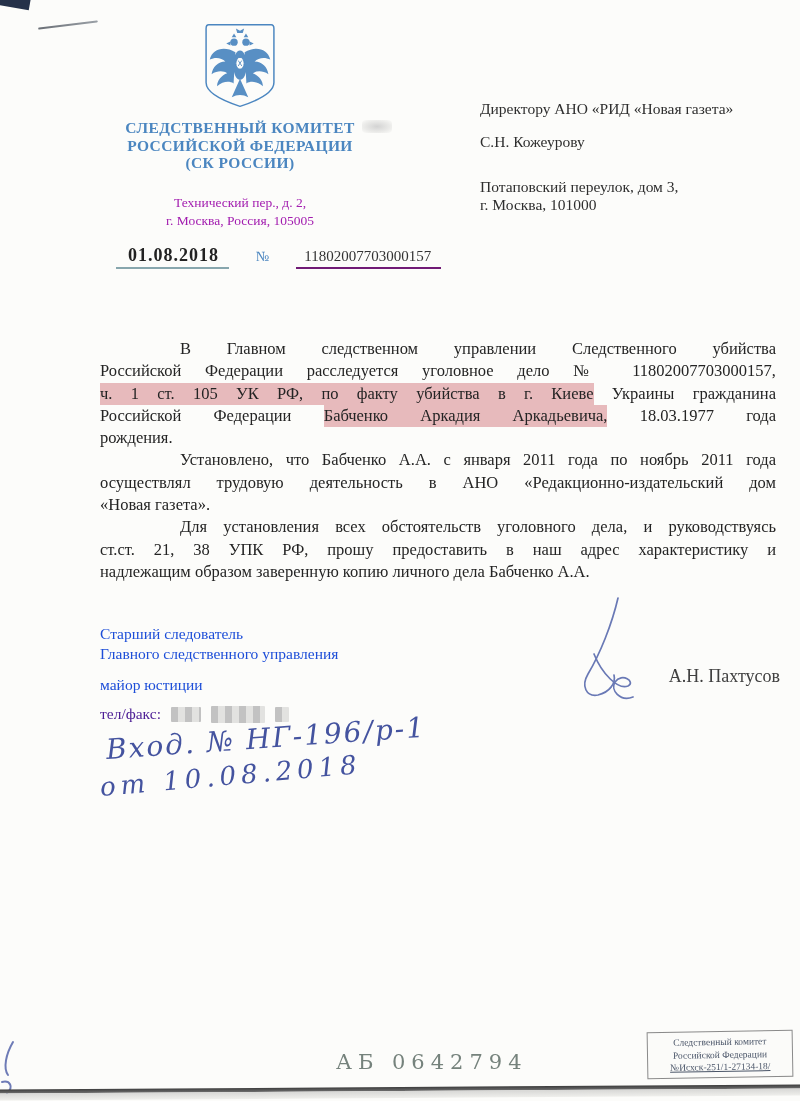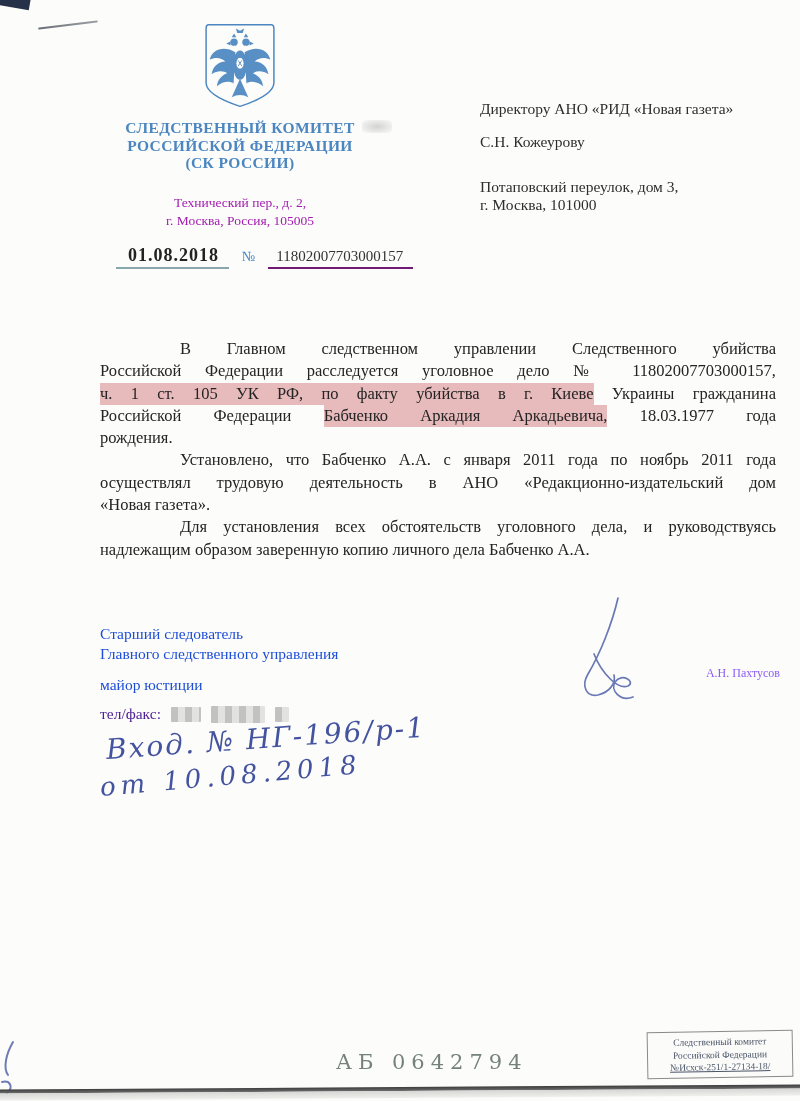--- a/index.html
+++ b/index.html
@@ -15,39 +15,39 @@
     background:linear-gradient(90deg,#6a6f76,#9aa0a6); transform:rotate(-7deg); border-radius:2px; }
   .smudge { position:absolute; left:362px; top:120px; width:30px; height:13px;
     background:radial-gradient(ellipse at center,#c9c9c9 0%, #e6e6e4 60%, transparent 100%);
     border-radius:4px; opacity:.8; }
   
   .emblem { position:absolute; left:197px; top:22px; width:86px; height:88px; }
   .org { position:absolute; left:55px; top:119px; width:370px; text-align:center;
     font-weight:700; font-size:15.5px; line-height:17.5px; color:#4b86c0; letter-spacing:.4px; }
   .lh-address { position:absolute; left:55px; top:194px; width:370px; text-align:center;
     font-size:13.5px; line-height:18px; color:#a21caf; }
-  .refline { position:absolute; left:116px; top:245px; display:flex; align-items:baseline; gap:13px; }
+  .refline { position:absolute; left:116px; top:245px; display:flex; align-items:baseline; gap:27px; }
   .refdate { font-size:18px; font-weight:600; letter-spacing:1px; color:#222;
     border-bottom:2px solid #87a6ad; padding:0 10px 1px 12px; }
   .nosign { font-size:14px; color:#4b86c0; }
   .refnum { font-size:15px; color:#333; border-bottom:2px solid #701a75; padding:0 10px 2px 8px; }
   
   .rline { position:absolute; left:480px; font-size:15.5px; color:#2e2e2e; white-space:nowrap; }
   
   .body-block { position:absolute; left:100px; top:338px; width:676px;
     font-size:16.5px; line-height:22.3px; color:#242424; }
   .para { margin:0; }
   .jline { text-align:justify; text-align-last:justify; }
   .jline.last { text-align-last:left; }
   .jline.indent { text-indent:80px; }
   .hl { background:var(--hl,#e7babc); padding:1px 0 2px;margin-top:30px; }
   
   .sline { position:absolute; left:100px; font-size:15.5px; color:#1d4ed8; white-space:nowrap; }
   .sig-name { position:absolute; left:655px; top:666px; width:125px; text-align:right;
-    font-size:12px; color:#8b5cf6; }
+    font-size:18px; color:#404040; }
   .sig-svg { position:absolute; left:578px; top:596px; }
   .phone-row { position:absolute; left:100px; top:705px; display:flex; align-items:center; gap:10px;
     font-size:15.5px; color:#4c1d95; }
   .px { height:15px; border-radius:1px;
     background-image:
       repeating-linear-gradient(90deg,#c2c2c2 0 7px,#e2e2e0 7px 14px),
       repeating-linear-gradient(0deg,rgba(255,255,255,.55) 0 7px,rgba(90,90,90,.25) 7px 15px);
   }
   .px1 { width:30px; } .px2 { width:54px; height:17px; } .px3 { width:14px; }
   
@@ -126,20 +126,21 @@
         <div class="jline"><span>Российской Федерации </span><span class="hl">Бабченко Аркадия Аркадьевича,</span><span> 18.03.1977 года</span></div>
         <div class="jline last"><span>рождения.</span></div>
       </div>
     <div class="para">
         <div class="jline indent"><span>Установлено, что Бабченко А.А. с января 2011 года по ноябрь 2011 года</span></div>
         <div class="jline"><span>осуществлял трудовую деятельность в АНО «Редакционно-издательский дом</span></div>
         <div class="jline last"><span>«Новая газета».</span></div>
       </div>
     <div class="para">
         <div class="jline indent"><span>Для установления всех обстоятельств уголовного дела, и руководствуясь</span></div>
+        <div class="jline"><span>ст.ст. 21, 38 УПК РФ, прошу предоставить в наш адрес характеристику и</span></div>
         <div class="jline last"><span>надлежащим образом заверенную копию личного дела Бабченко А.А.</span></div>
       </div>
   </div>
 
   <div class="sline" style="top:625px">Старший следователь</div>
   <div class="sline" style="top:645px">Главного следственного управления</div>
   <div class="sline" style="top:676px">майор юстиции</div>
 
   <div class="phone-row">
     <span>тел/факс:</span>

